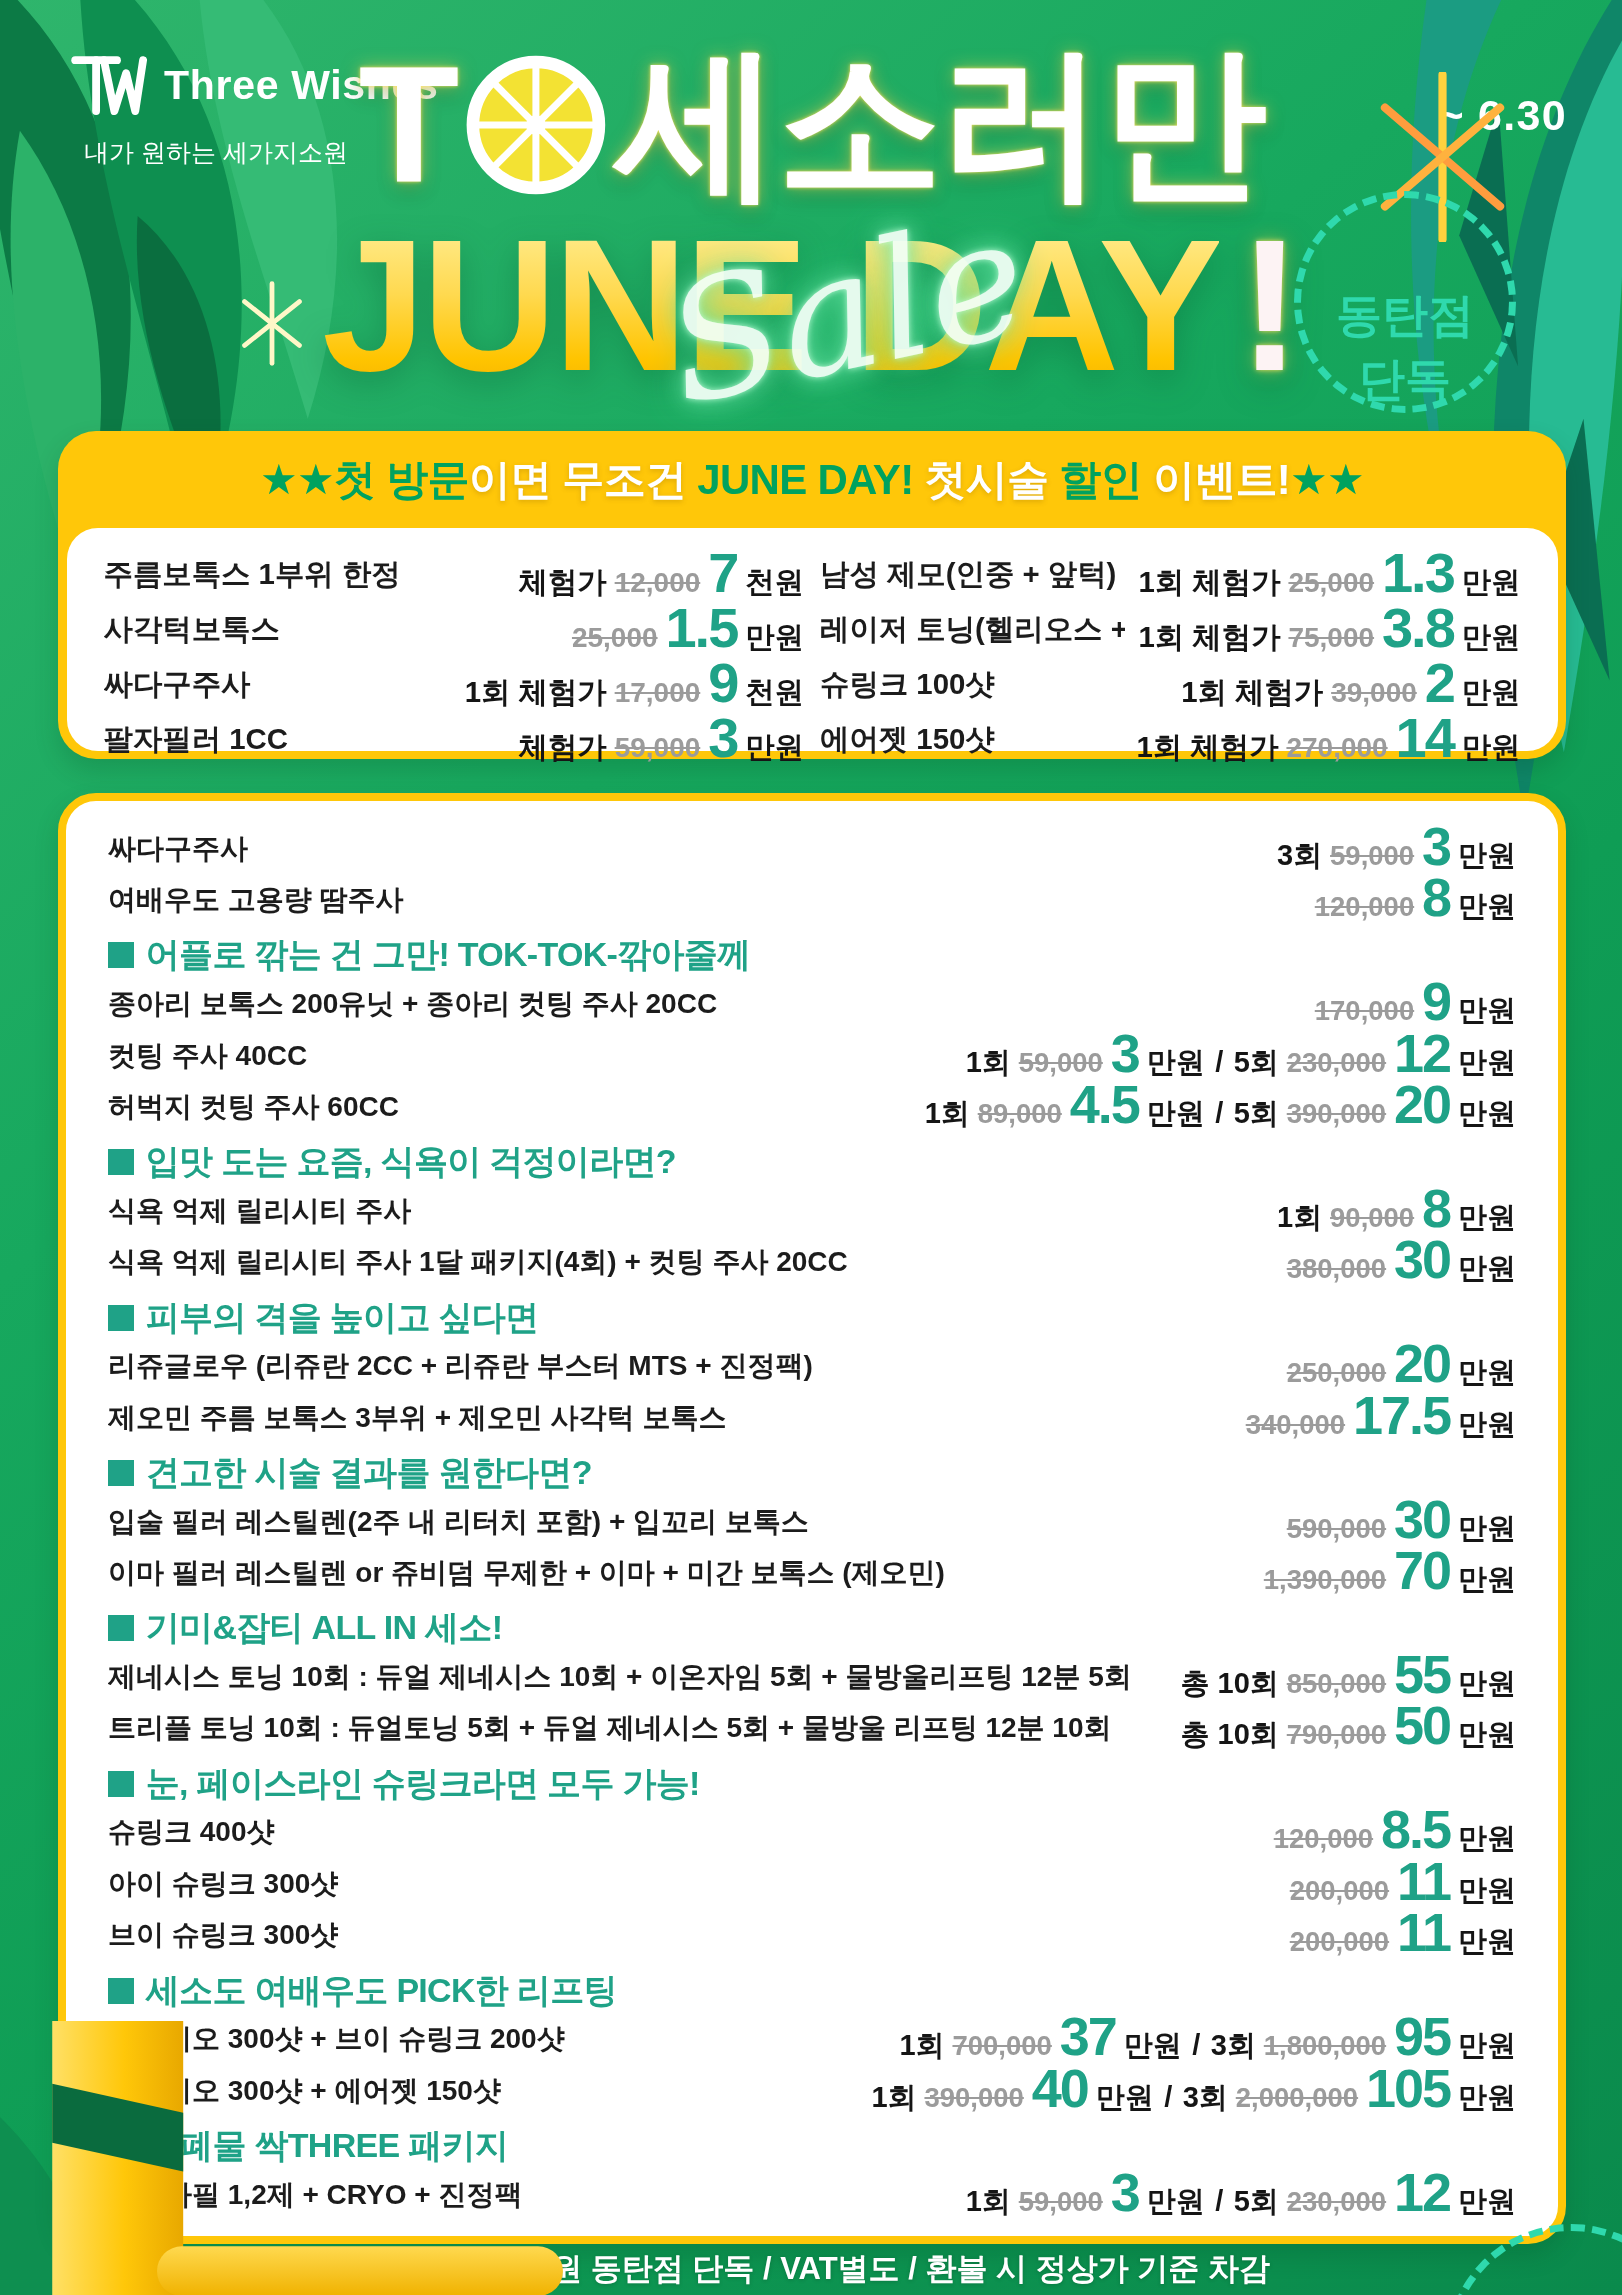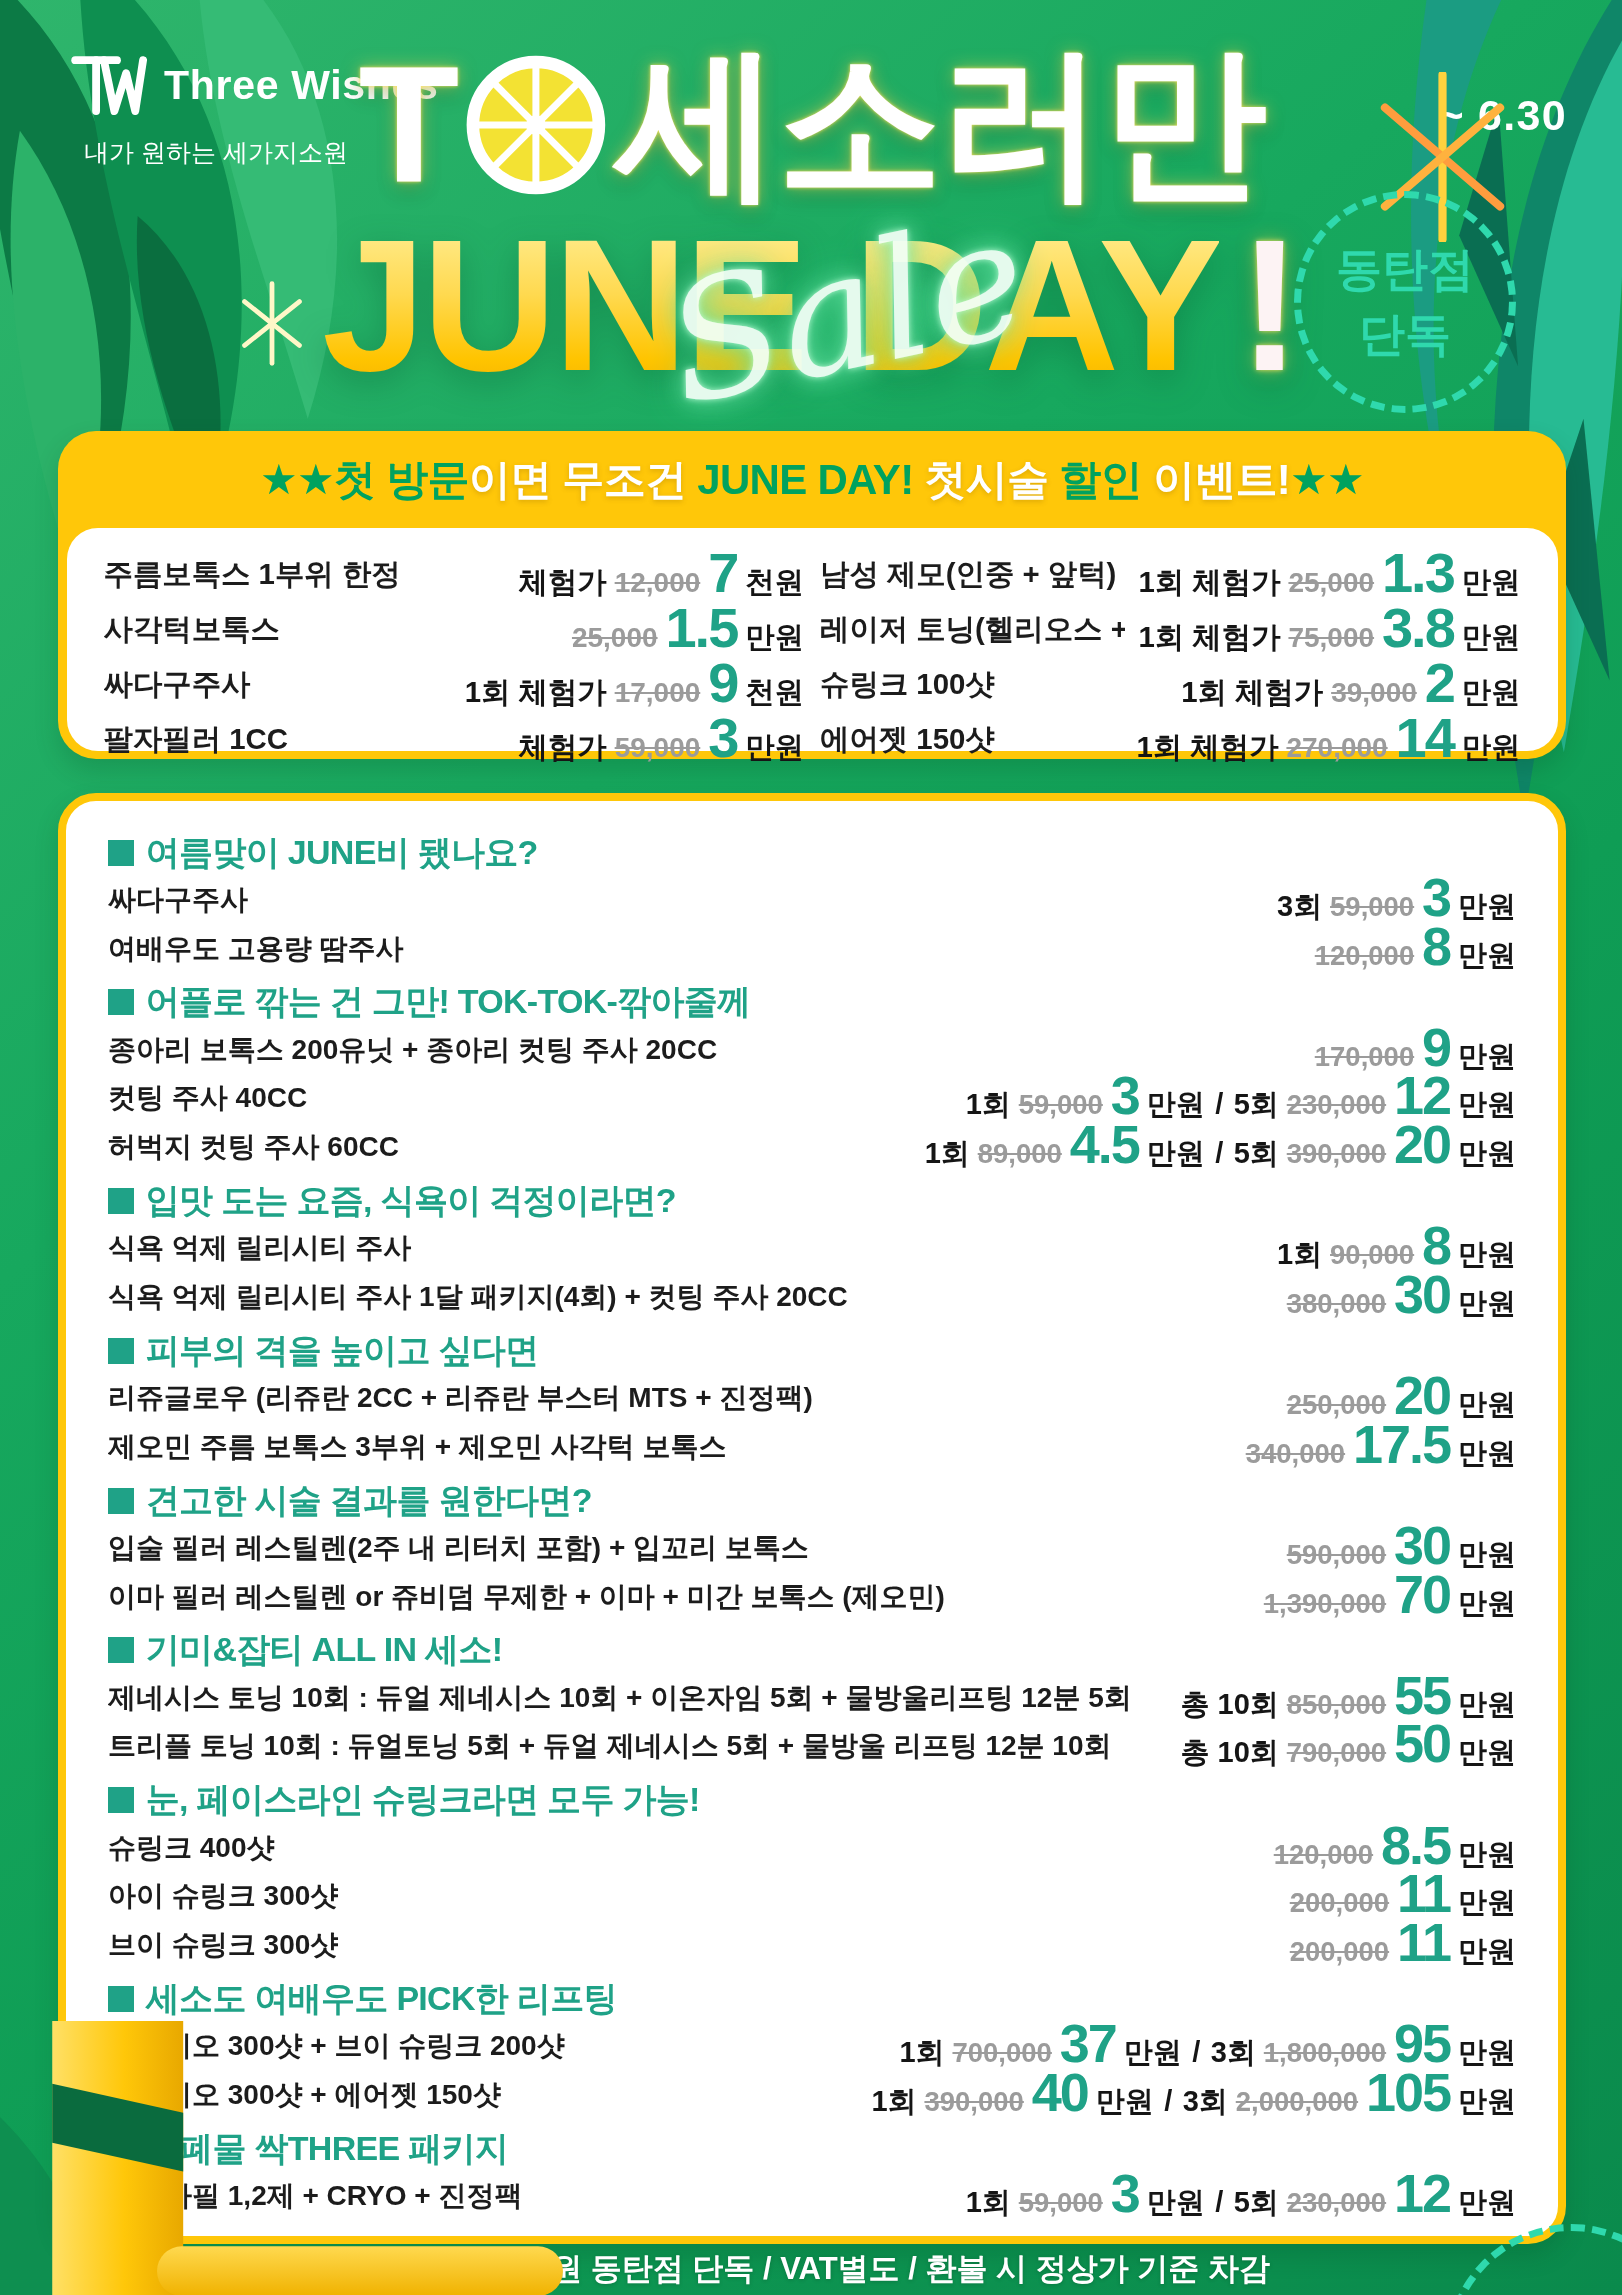--- a/index.html
+++ b/index.html
@@ -40,21 +40,21 @@
     font-style:italic;font-size:164px;color:#f0fff5;transform:rotate(-12deg);
     text-shadow:0 0 6.5px #bfffd9,0 0 22px #6fe8a8,0 0 39px #4ed694;opacity:.95;
   }
 
   
   .spark{pointer-events:none;}
 
   
   #badge{
     left:1294px;top:191px;width:208px;height:208px;border:7.2px dashed #2fd9ad;border-radius:50%;
-    display:flex;flex-direction:column;align-items:center;justify-content:center;gap:13px;
+    display:flex;flex-direction:column;align-items:center;justify-content:flex-end;gap:13px;
     color:#2fd9ad;font-weight:800;font-size:46px;line-height:1.12;text-align:center;
   }
 
   
   #intro-box{left:58px;top:431px;width:1508px;height:328px;background:#ffc709;border-radius:38px;box-shadow:0 11.8px 23.6px rgba(0,60,30,.18);}
   #banner{height:97px;display:flex;align-items:center;justify-content:center;gap:0;white-space:pre;font-size:42px;font-weight:800;letter-spacing:-0.7px;}
   #banner .seg-green{color:#00a25f;}
   #banner .seg-white{color:#ffffff;text-shadow:0 2px 5.2px rgba(120,80,0,.25);}
   #intro-white{
     position:absolute;left:8.5px;right:8.5px;top:97px;bottom:8.5px;background:#fff;border-radius:31px;
@@ -242,24 +242,20 @@
             <span class="p-strike">270,000</span>
             <span class="p-big">14</span>
             <span class="p-unit">만원</span>
           </div>
         </div>
       </div>
   </div>
 </div>
 
 <div id="main-box" class="abs">
-    <div class="section-header">
-      <span class="section-square"></span>
-      <span class="section-title">여름맞이 JUNE비 됐나요?</span>
-    </div>
     <div class="price-row main-item">
       <span class="row-label">싸다구주사</span>
       <div class="price">
         <span class="p-prefix">3회</span>
         <span class="p-strike">59,000</span>
         <span class="p-big">3</span>
         <span class="p-unit">만원</span>
       </div>
     </div>
     <div class="price-row main-item">

